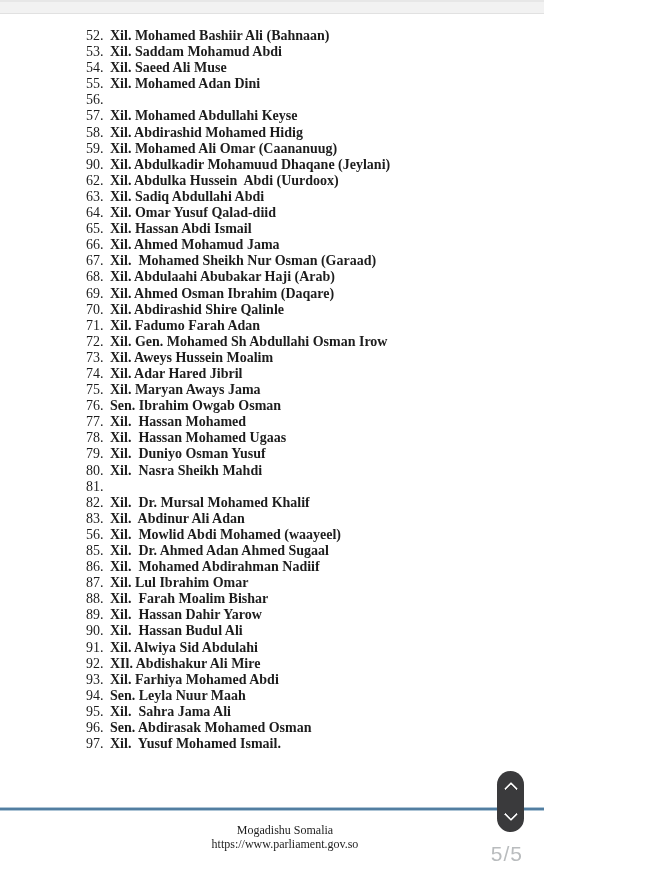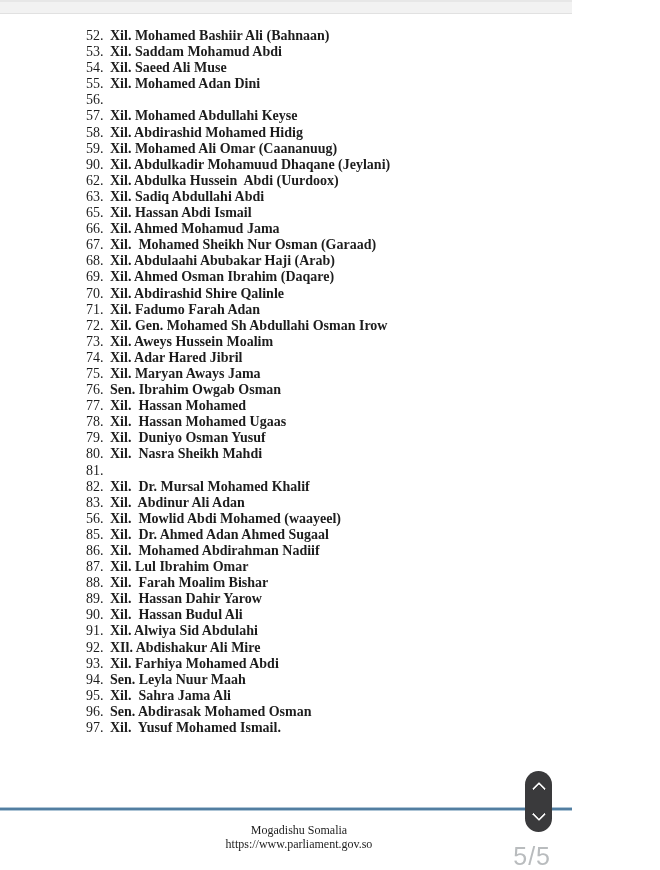--- a/index.html
+++ b/index.html
@@ -4,21 +4,20 @@
 <style>
   html, body { margin: 0; padding: 0; }
   .screen {
     position: relative;
     width: 544px;
     height: 870px;
     background: #ffffff;
     overflow: hidden;
     font-family: "Liberation Serif", "DejaVu Serif", serif;
     color: var(--text, #1d1d1d);
-    padding-left: 28px;
   }
   
   .top-bar {
     position: absolute;
     top: 0; left: 0; right: 0;
     height: 13px;
     background: linear-gradient(var(--topbar_dark) 0 2px, var(--topbar_bg) 2px 100%);
     border-bottom: 1px solid #e1e1e1;
   }
   
@@ -93,21 +92,21 @@
     border-radius: 1px;
   }
   .chev.up   { transform: rotate(225deg) translate(-2px,-2px); }
   .chev.down { transform: rotate(45deg) translate(-2px,-2px); }
   
   .pager {
     position: absolute;
     top: 842px;
     right: 21px;
     font-family: "Liberation Sans", "DejaVu Sans", sans-serif;
-    font-size: 25px;
+    font-size: 21px;
     font-weight: 400;
     letter-spacing: 1px;
     color: var(--pager_text);
     z-index: 5;
   }
 </style>
 </head>
 <body>
 
 <div class="screen">
@@ -163,20 +162,24 @@
   <li class="row">
     <span class="num">62.</span>
     <span class="txt">Xil. Abdulka Hussein  Abdi (Uurdoox)</span>
   </li>
 
   <li class="row">
     <span class="num">63.</span>
     <span class="txt">Xil. Sadiq Abdullahi Abdi</span>
   </li>
 
+  <li class="row">
+    <span class="num">64.</span>
+    <span class="txt">Xil. Omar Yusuf Qalad-diid</span>
+  </li>
 
   <li class="row">
     <span class="num">65.</span>
     <span class="txt">Xil. Hassan Abdi Ismail</span>
   </li>
 
   <li class="row">
     <span class="num">66.</span>
     <span class="txt">Xil. Ahmed Mohamud Jama</span>
   </li>

